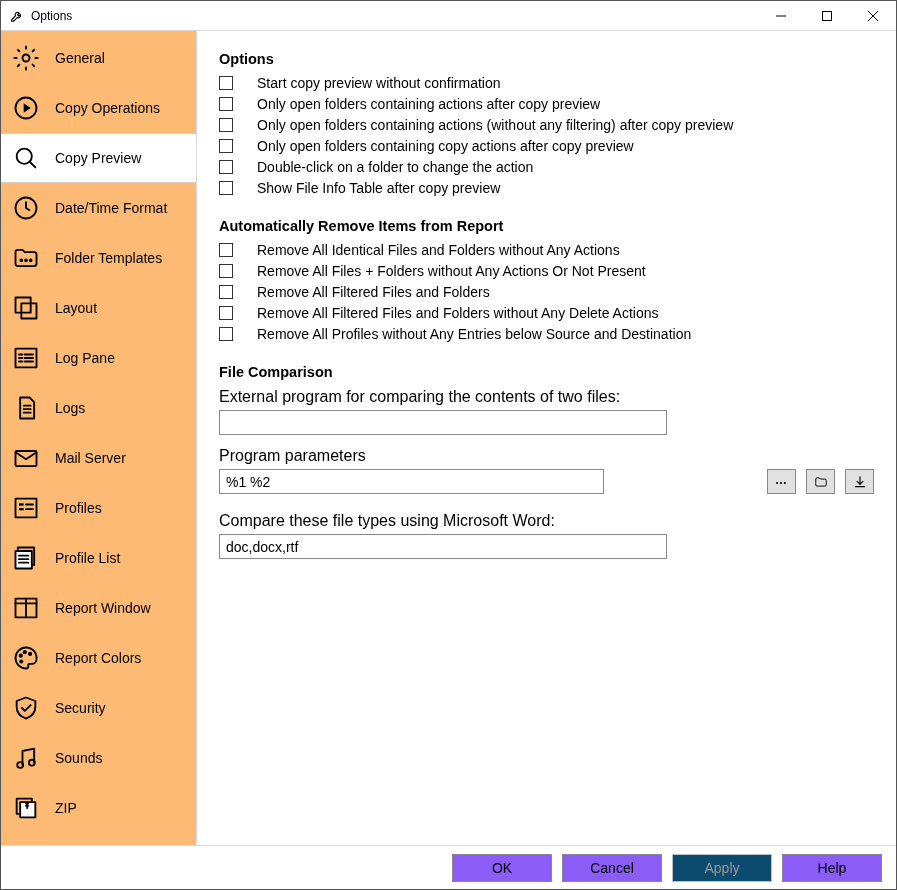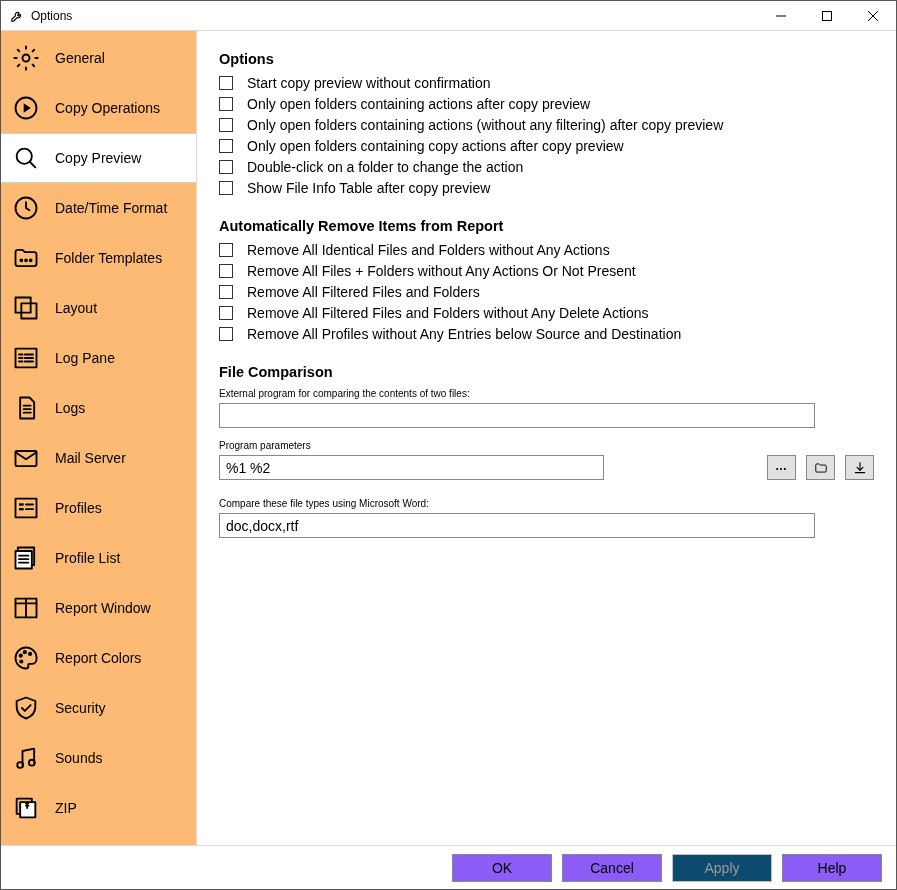--- a/index.html
+++ b/index.html
@@ -87,37 +87,37 @@
   .section-title {
     font-weight: 700;
     margin: 4px 0 8px 0;
     font-size: 14.5px;
   }
   .section-title.mt { margin-top: 22px; }
 
   .check-row {
     display: flex;
     align-items: center;
-    gap: 14px;
+    gap: 24px;
     margin: 3px 0 5px 0;
   }
   .checkbox {
     width: 14px; height: 14px;
     border: 1px solid #333;
     background: #fff;
     flex-shrink: 0;
   }
   .check-label { font-size: 14px; }
 
   .field-label {
-    font-size: 10px;
+    font-size: 16px;
     margin: 4px 0 4px 0;
   }
   .text-input {
-    width: 596px;
+    width: 448px;
     height: 25px;
     border: 1px solid #888;
     padding: 2px 6px;
     font-size: 14px;
     font-family: inherit;
     background: #fff;
   }
   .text-input.narrow { width: 385px; }
 
   .params-row {

